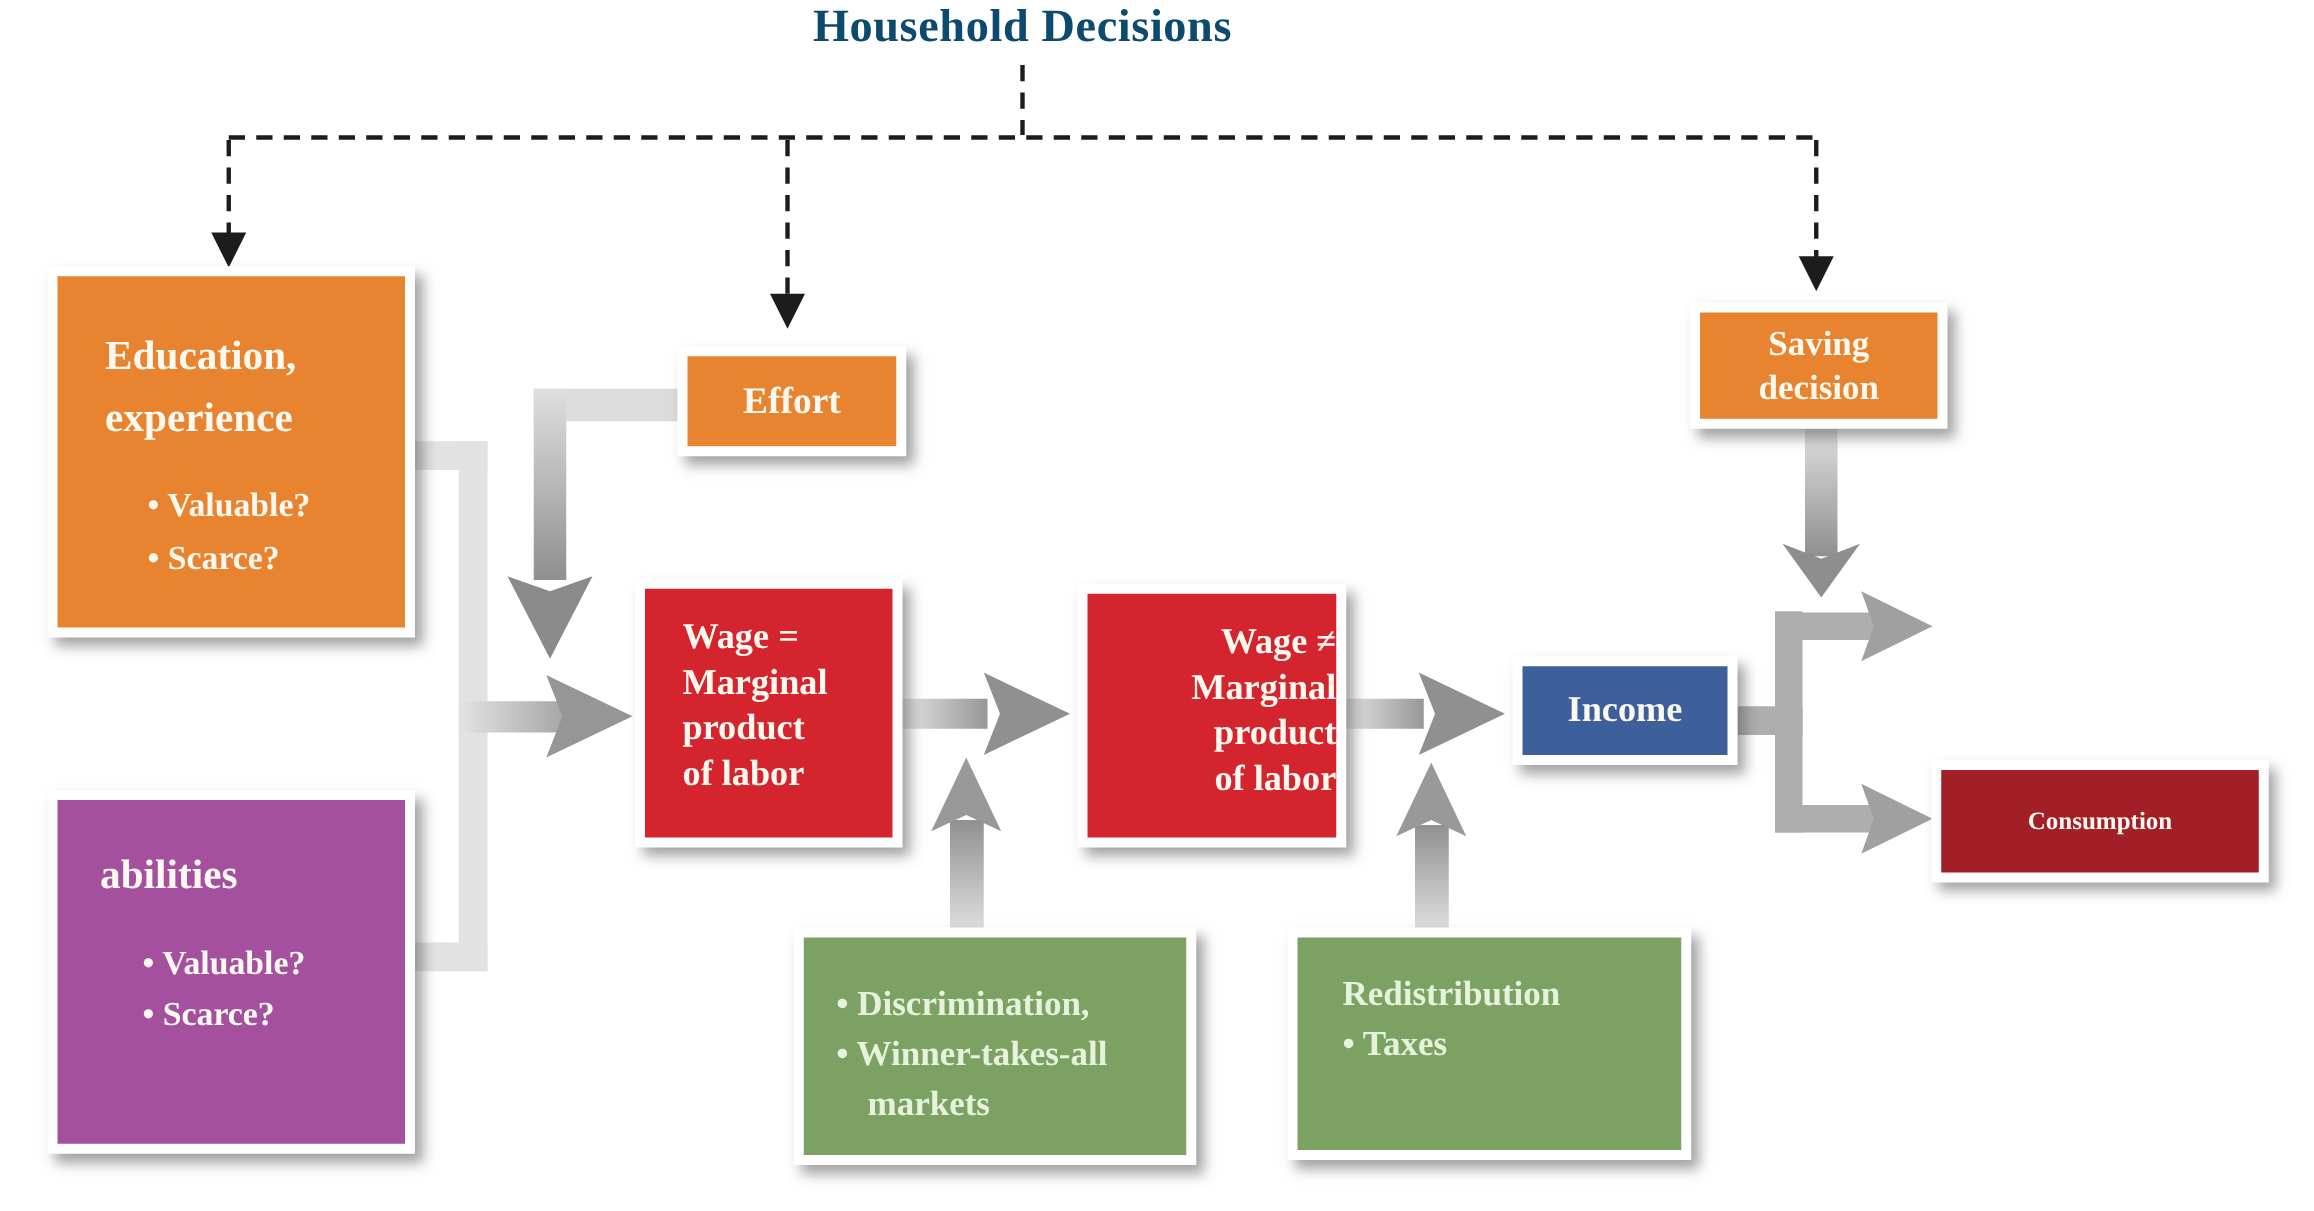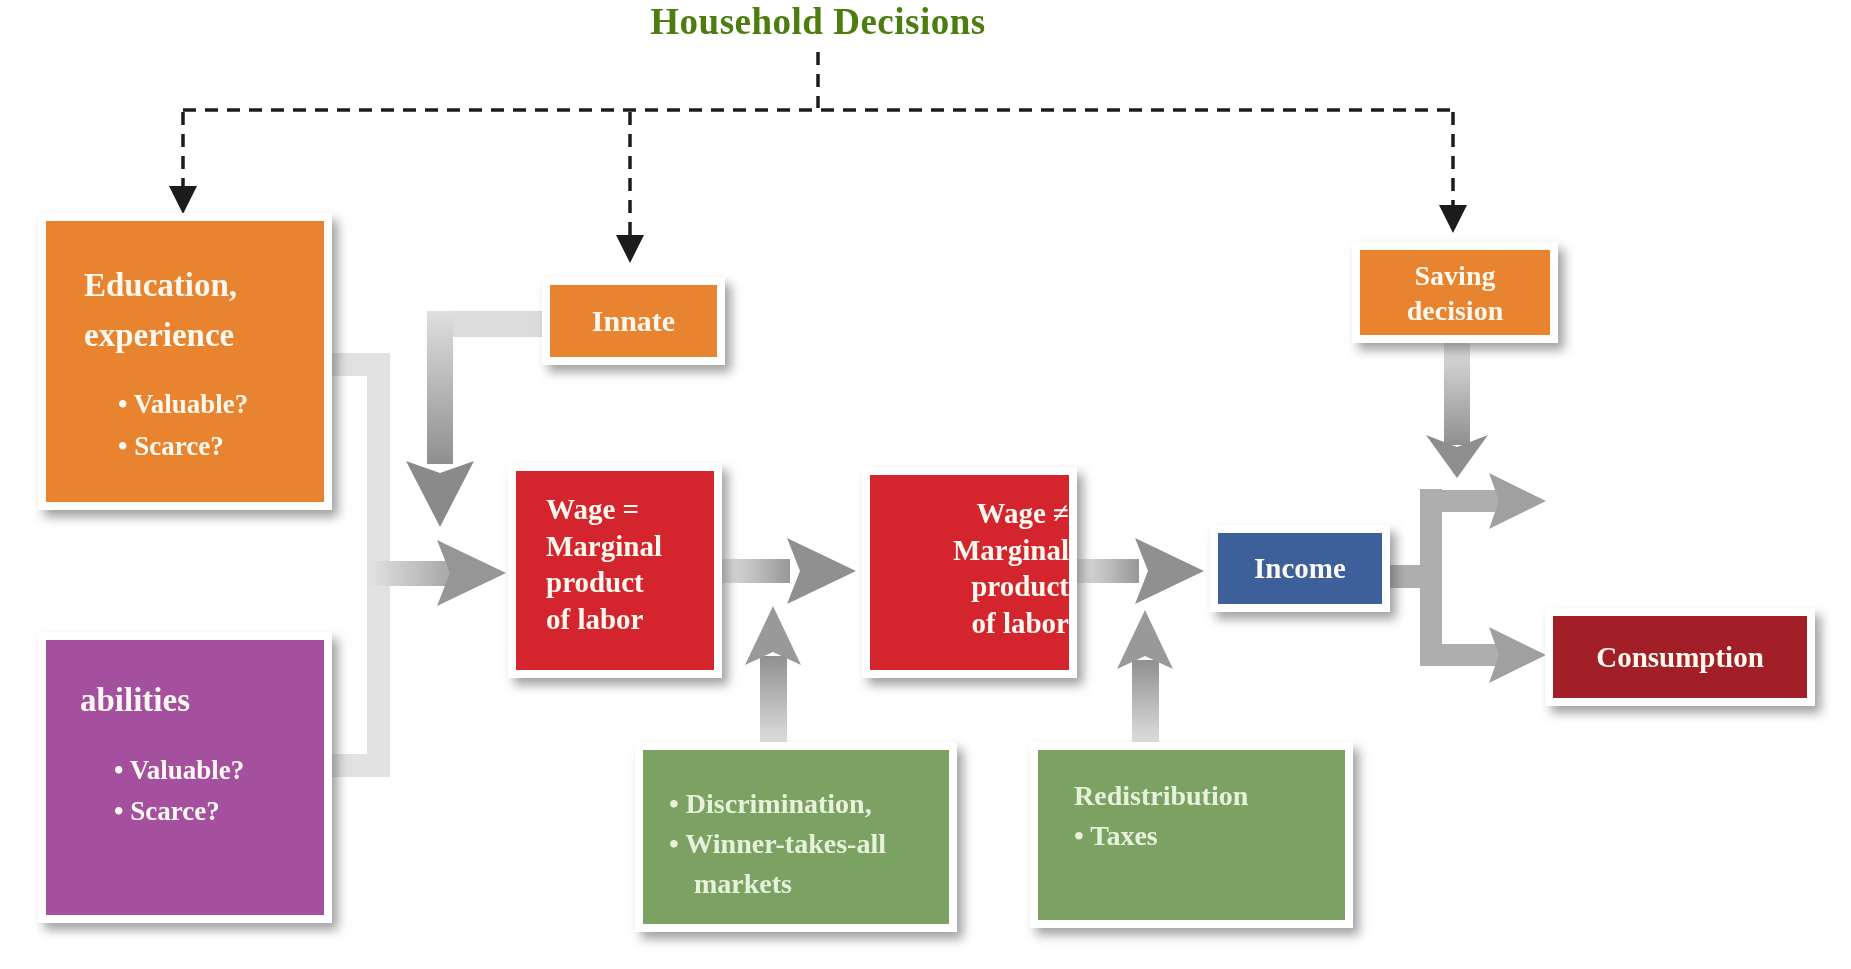--- a/index.html
+++ b/index.html
@@ -9,21 +9,21 @@
     background:#ffffff;
     font-family:"Liberation Serif", serif;
     overflow:hidden;
   }
   .title{
     position:absolute;
     left:818px;top:0px;
     transform:translateX(-50%);
     font-size:37px;
     font-weight:bold;
-    color:#4d7c0f;
+    color:#0c4a6e;
     white-space:nowrap;
     letter-spacing:0.5px;
   }
   svg.wires{position:absolute;left:0;top:0;z-index:0;}
   .dash{stroke:var(--dashed-black,#1c1c1c);stroke-width:3.5;fill:none;stroke-dasharray:13 9;}
   .dash-head{fill:var(--dashed-black,#1c1c1c);}
 
   .frame{
     position:absolute;
     background:#ffffff;
@@ -58,21 +58,21 @@
   .income{left:1210px;top:525px;width:180px;height:87px;}
   .income .fill{background:var(--blue);font-size:29px;}
 
   .saving{left:1352px;top:242px;width:206px;height:101px;}
   .saving .fill{background:var(--orange);font-size:28px;line-height:1.25;flex-direction:column;}
 
   .wealth{left:1548px;top:443px;width:264px;height:100px;}
   .wealth .fill{background:var(--green);font-size:29px;color:var(--sage-text,#EAF3E6);}
 
   .consumption{left:1545px;top:608px;width:270px;height:98px;}
-  .consumption .fill{background:var(--dark-red);font-size:29px;}
+  .consumption .fill{background:var(--dark-red);font-size:20px;}
 
   .discrimination{left:635px;top:742px;width:322px;height:190px;}
   .discrimination .fill{background:var(--sage);padding:34px 0 0 26px;font-size:28px;line-height:1.42;color:var(--sage-text,#E7F2DC);}
   .cont{padding-left:25px;}
 
   .redistribution{left:1030px;top:742px;width:323px;height:186px;}
   .redistribution .fill{background:var(--sage);padding:26px 0 0 36px;font-size:28px;line-height:1.42;color:var(--sage-text,#E7F2DC);}
 
   .line{display:block;}
 </style>
@@ -178,21 +178,21 @@
         <span class="line">abilities</span>
       </div>
       <div class="bullets">
         <span class="line">• Valuable?</span>
         <span class="line">• Scarce?</span>
       </div>
     </div>
   </div>
 
   <div class="frame effort">
-    <div class="fill center">Innate</div>
+    <div class="fill center">Effort</div>
   </div>
 
   <div class="frame wage-eq">
     <div class="fill">
       <span class="line">Wage =</span>
       <span class="line">Marginal</span>
       <span class="line">product</span>
       <span class="line">of labor</span>
     </div>
   </div>

